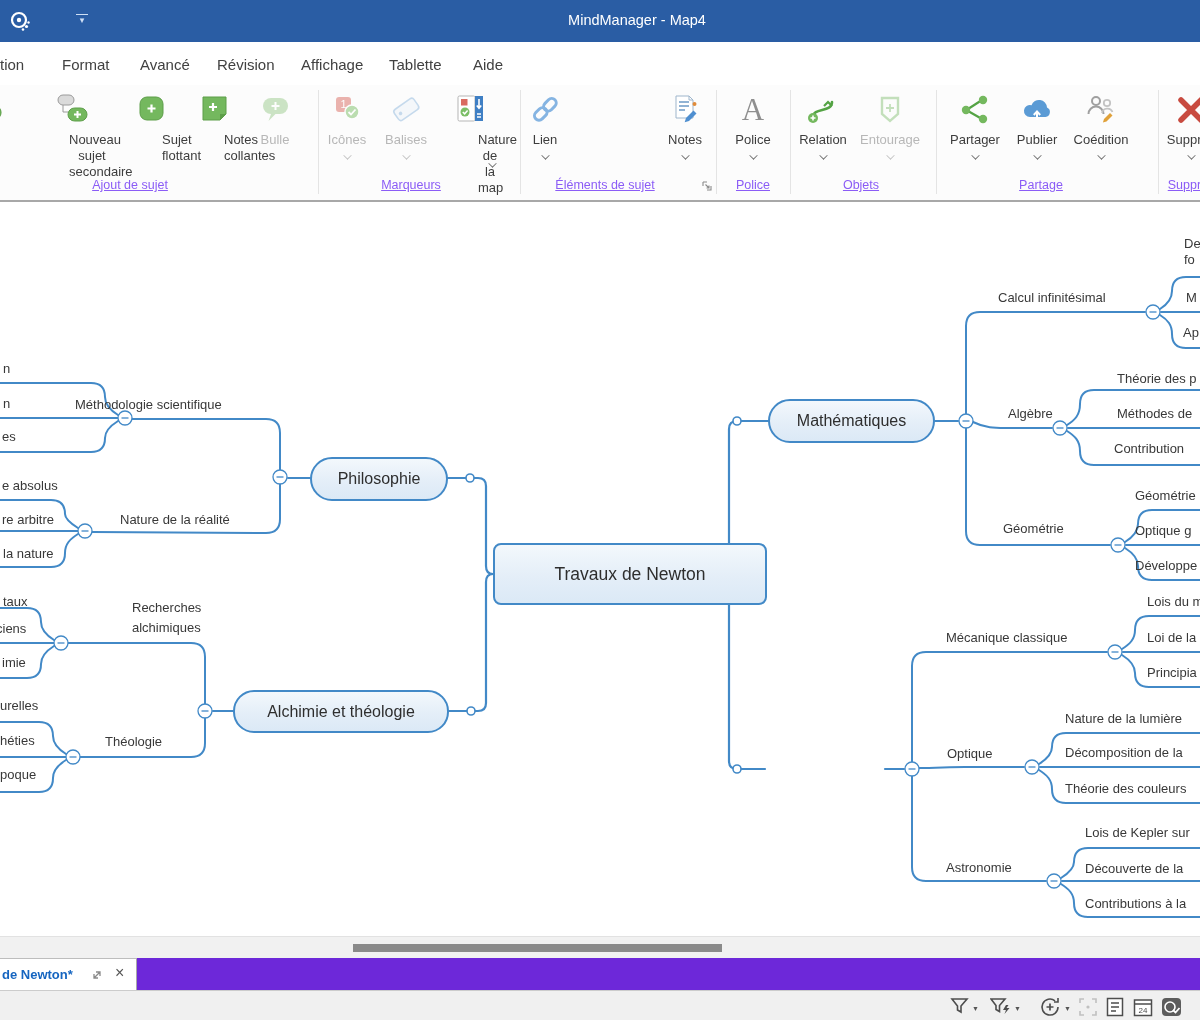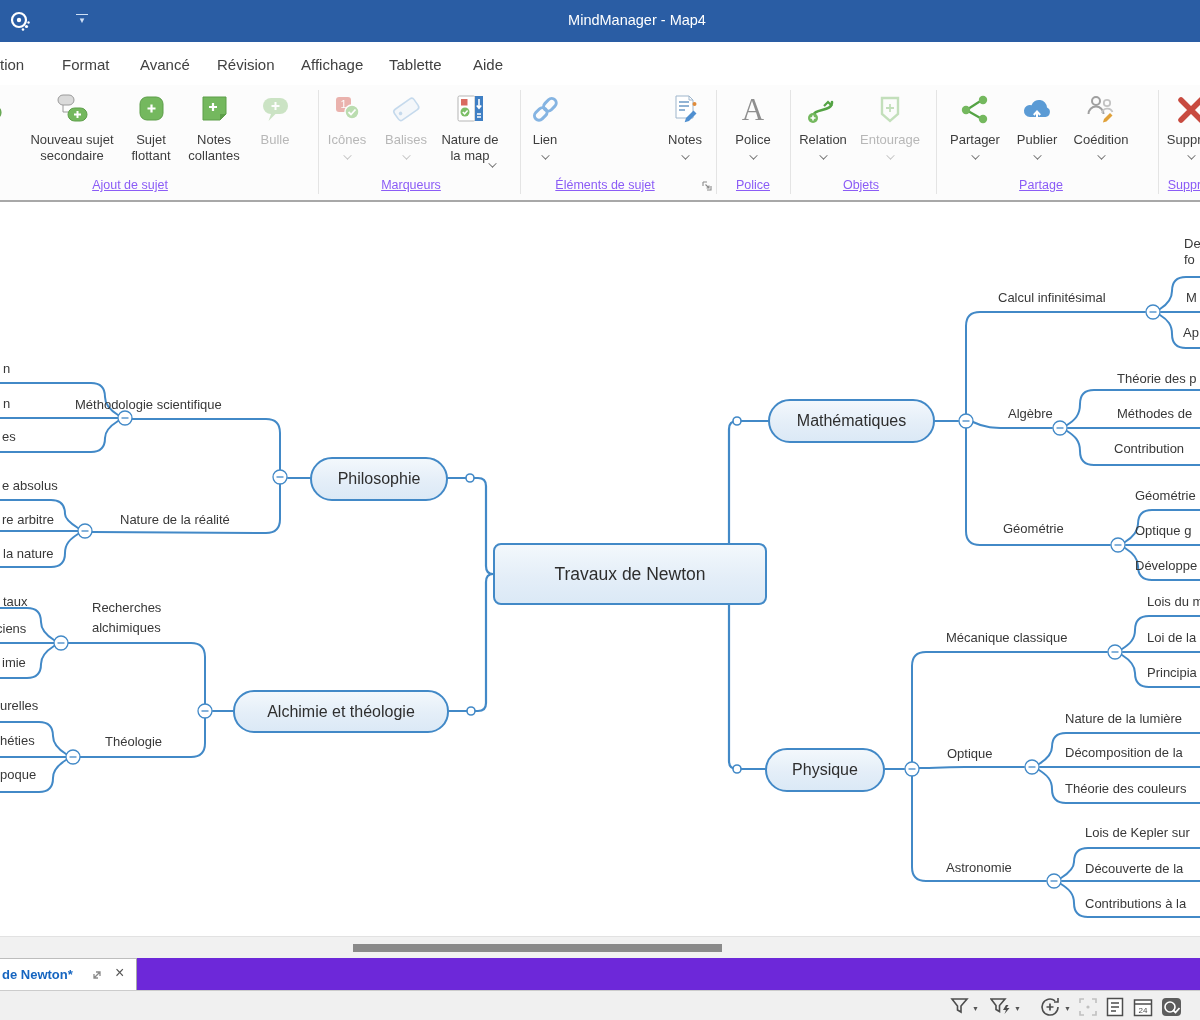--- a/index.html
+++ b/index.html
@@ -33,21 +33,21 @@
   .ribbon-edge{position:absolute;left:0;top:200px;width:1200px;height:6px;
       background:linear-gradient(#a8a8a8 0 2px,rgba(0,0,0,.10) 2px 3px,rgba(0,0,0,0));}
   
   .canvas{position:absolute;left:0;top:202px;width:1200px;height:734px;background:#fff;overflow:hidden;}
   .map-lines{position:absolute;left:0;top:0;}
   .node{position:absolute;border:2px solid #4289c7;
         background:linear-gradient(180deg,#f3f8fc 0%,#e4eef8 55%,#dbe9f6 100%);
         display:flex;align-items:center;justify-content:center;color:#2e2e2e;
         box-sizing:border-box;white-space:nowrap;}
   .sublabel{position:absolute;font-size:13px;color:#383838;white-space:nowrap;line-height:16px;}
-  .wrapped{white-space:normal;}
+  .wrapped{white-space:normal;margin-left:40px;}
   
   .hscroll{position:absolute;left:0;top:936px;width:1200px;height:22px;background:#f1f1f1;border-top:1px solid #e2e2e2;box-sizing:border-box;}
   .hthumb{position:absolute;left:353px;top:7px;width:369px;height:8px;background:#8a8a8a;}
   .tabbar{position:absolute;left:0;top:958px;width:1200px;height:33px;background:#6d28d9;border-bottom:1px solid #cccccc;box-sizing:border-box;}
   .tab-active{position:absolute;left:0;top:0;width:137px;height:32px;background:#fff;
               border-right:1px solid #a9a9a9;border-top:1px solid #bdbdbd;box-sizing:border-box;}
   .tab-label{position:absolute;left:2px;top:8px;font-size:13px;font-weight:bold;color:#1565c0;white-space:nowrap;}
   .tab-close{position:absolute;left:115px;top:5px;font-size:16px;color:#555;}
   .statusbar{position:absolute;left:0;top:991px;width:1200px;height:29px;background:#f0f0f0;}
   .sico{position:absolute;top:6px;}
@@ -441,21 +441,20 @@
         </g>
       <g>
           <circle cx="73" cy="555" r="7"></circle>
           <path d="M69.5 555 h7"></path>
         </g>
     </g>
   </svg>
 
   <div class="node" style="left:493px;top:341px;width:274px;height:62px;border-radius:8px;font-size:17.5px">Travaux de Newton</div>
   <div class="node" style="left:768px;top:197px;width:167px;height:44px;border-radius:22px;font-size:16px">Mathématiques</div>
-  <div class="node" style="left:765px;top:546px;width:120px;height:44px;border-radius:22px;font-size:16px">Physique</div>
   <div class="node" style="left:310px;top:255px;width:138px;height:44px;border-radius:22px;font-size:16px">Philosophie</div>
   <div class="node" style="left:233px;top:488px;width:216px;height:43px;border-radius:21px;font-size:16px">Alchimie et théologie</div>
 
   <div class="sublabel" style="left:998px;top:88px">Calcul infinitésimal</div>
   <div class="sublabel" style="left:1008px;top:204px">Algèbre</div>
   <div class="sublabel" style="left:1003px;top:319px">Géométrie</div>
   <div class="sublabel" style="left:946px;top:428px">Mécanique classique</div>
   <div class="sublabel" style="left:947px;top:544px">Optique</div>
   <div class="sublabel" style="left:946px;top:658px">Astronomie</div>
   <div class="sublabel" style="left:75px;top:195px">Méthodologie scientifique</div>

